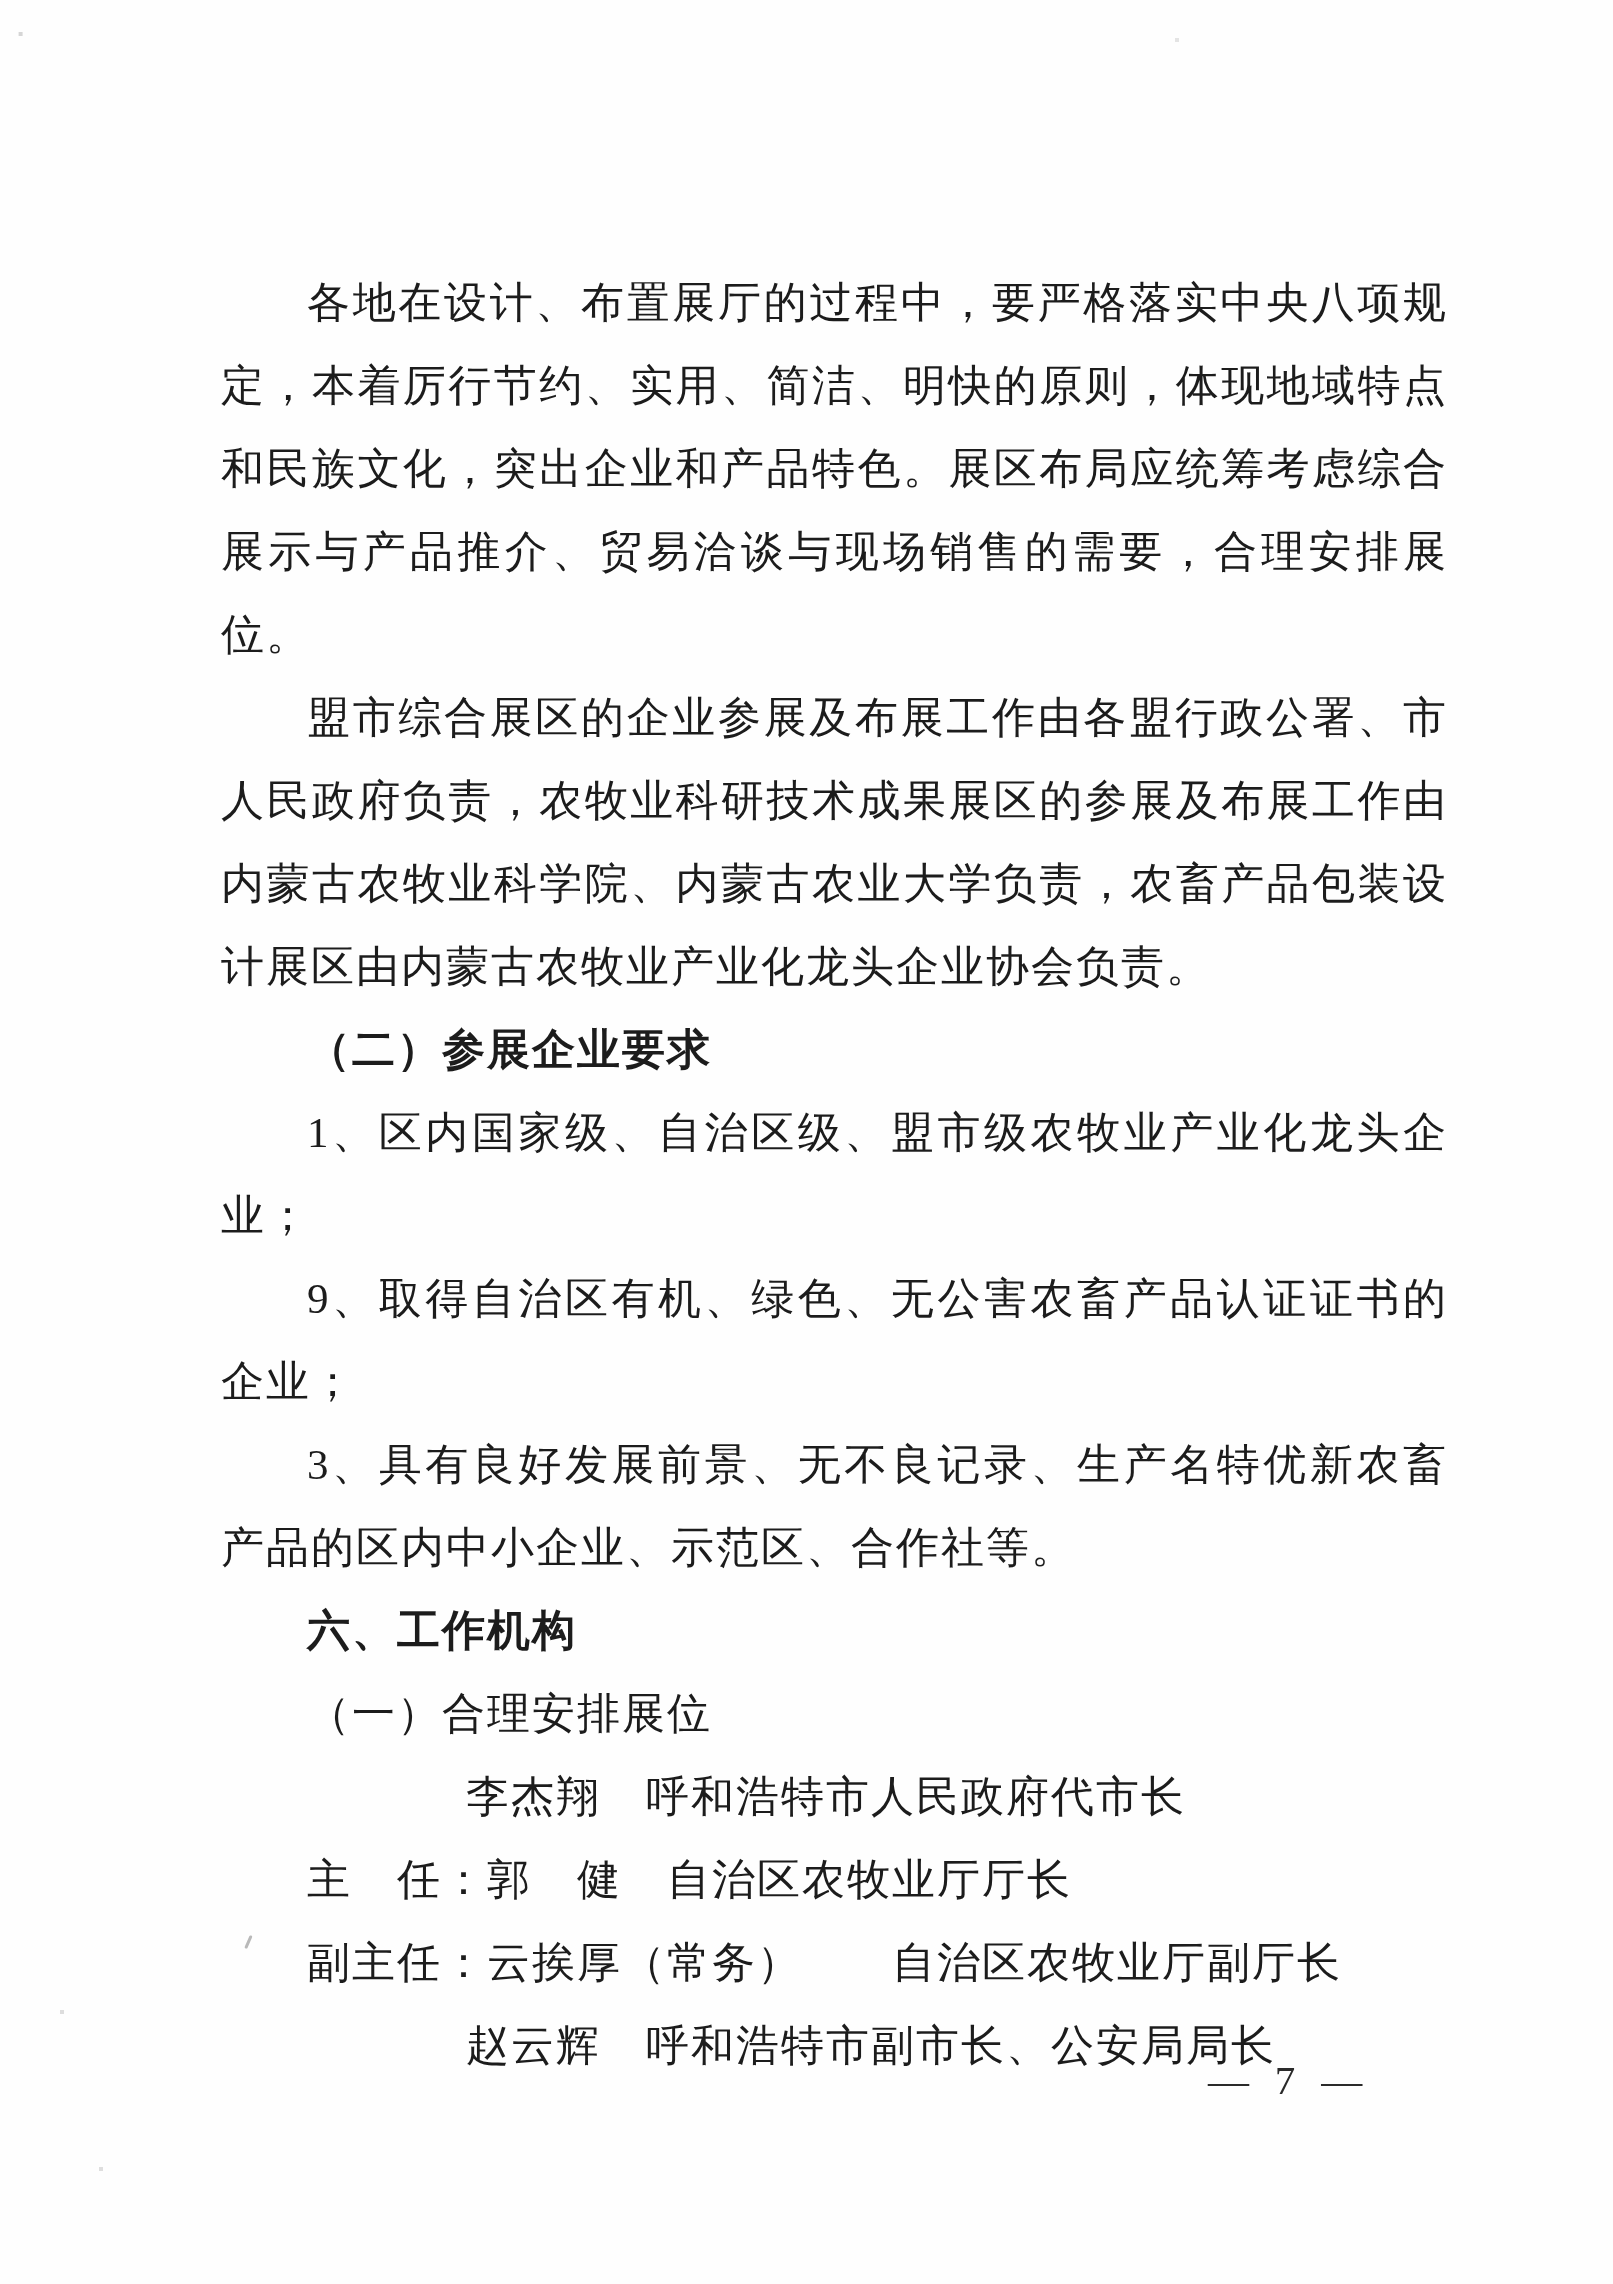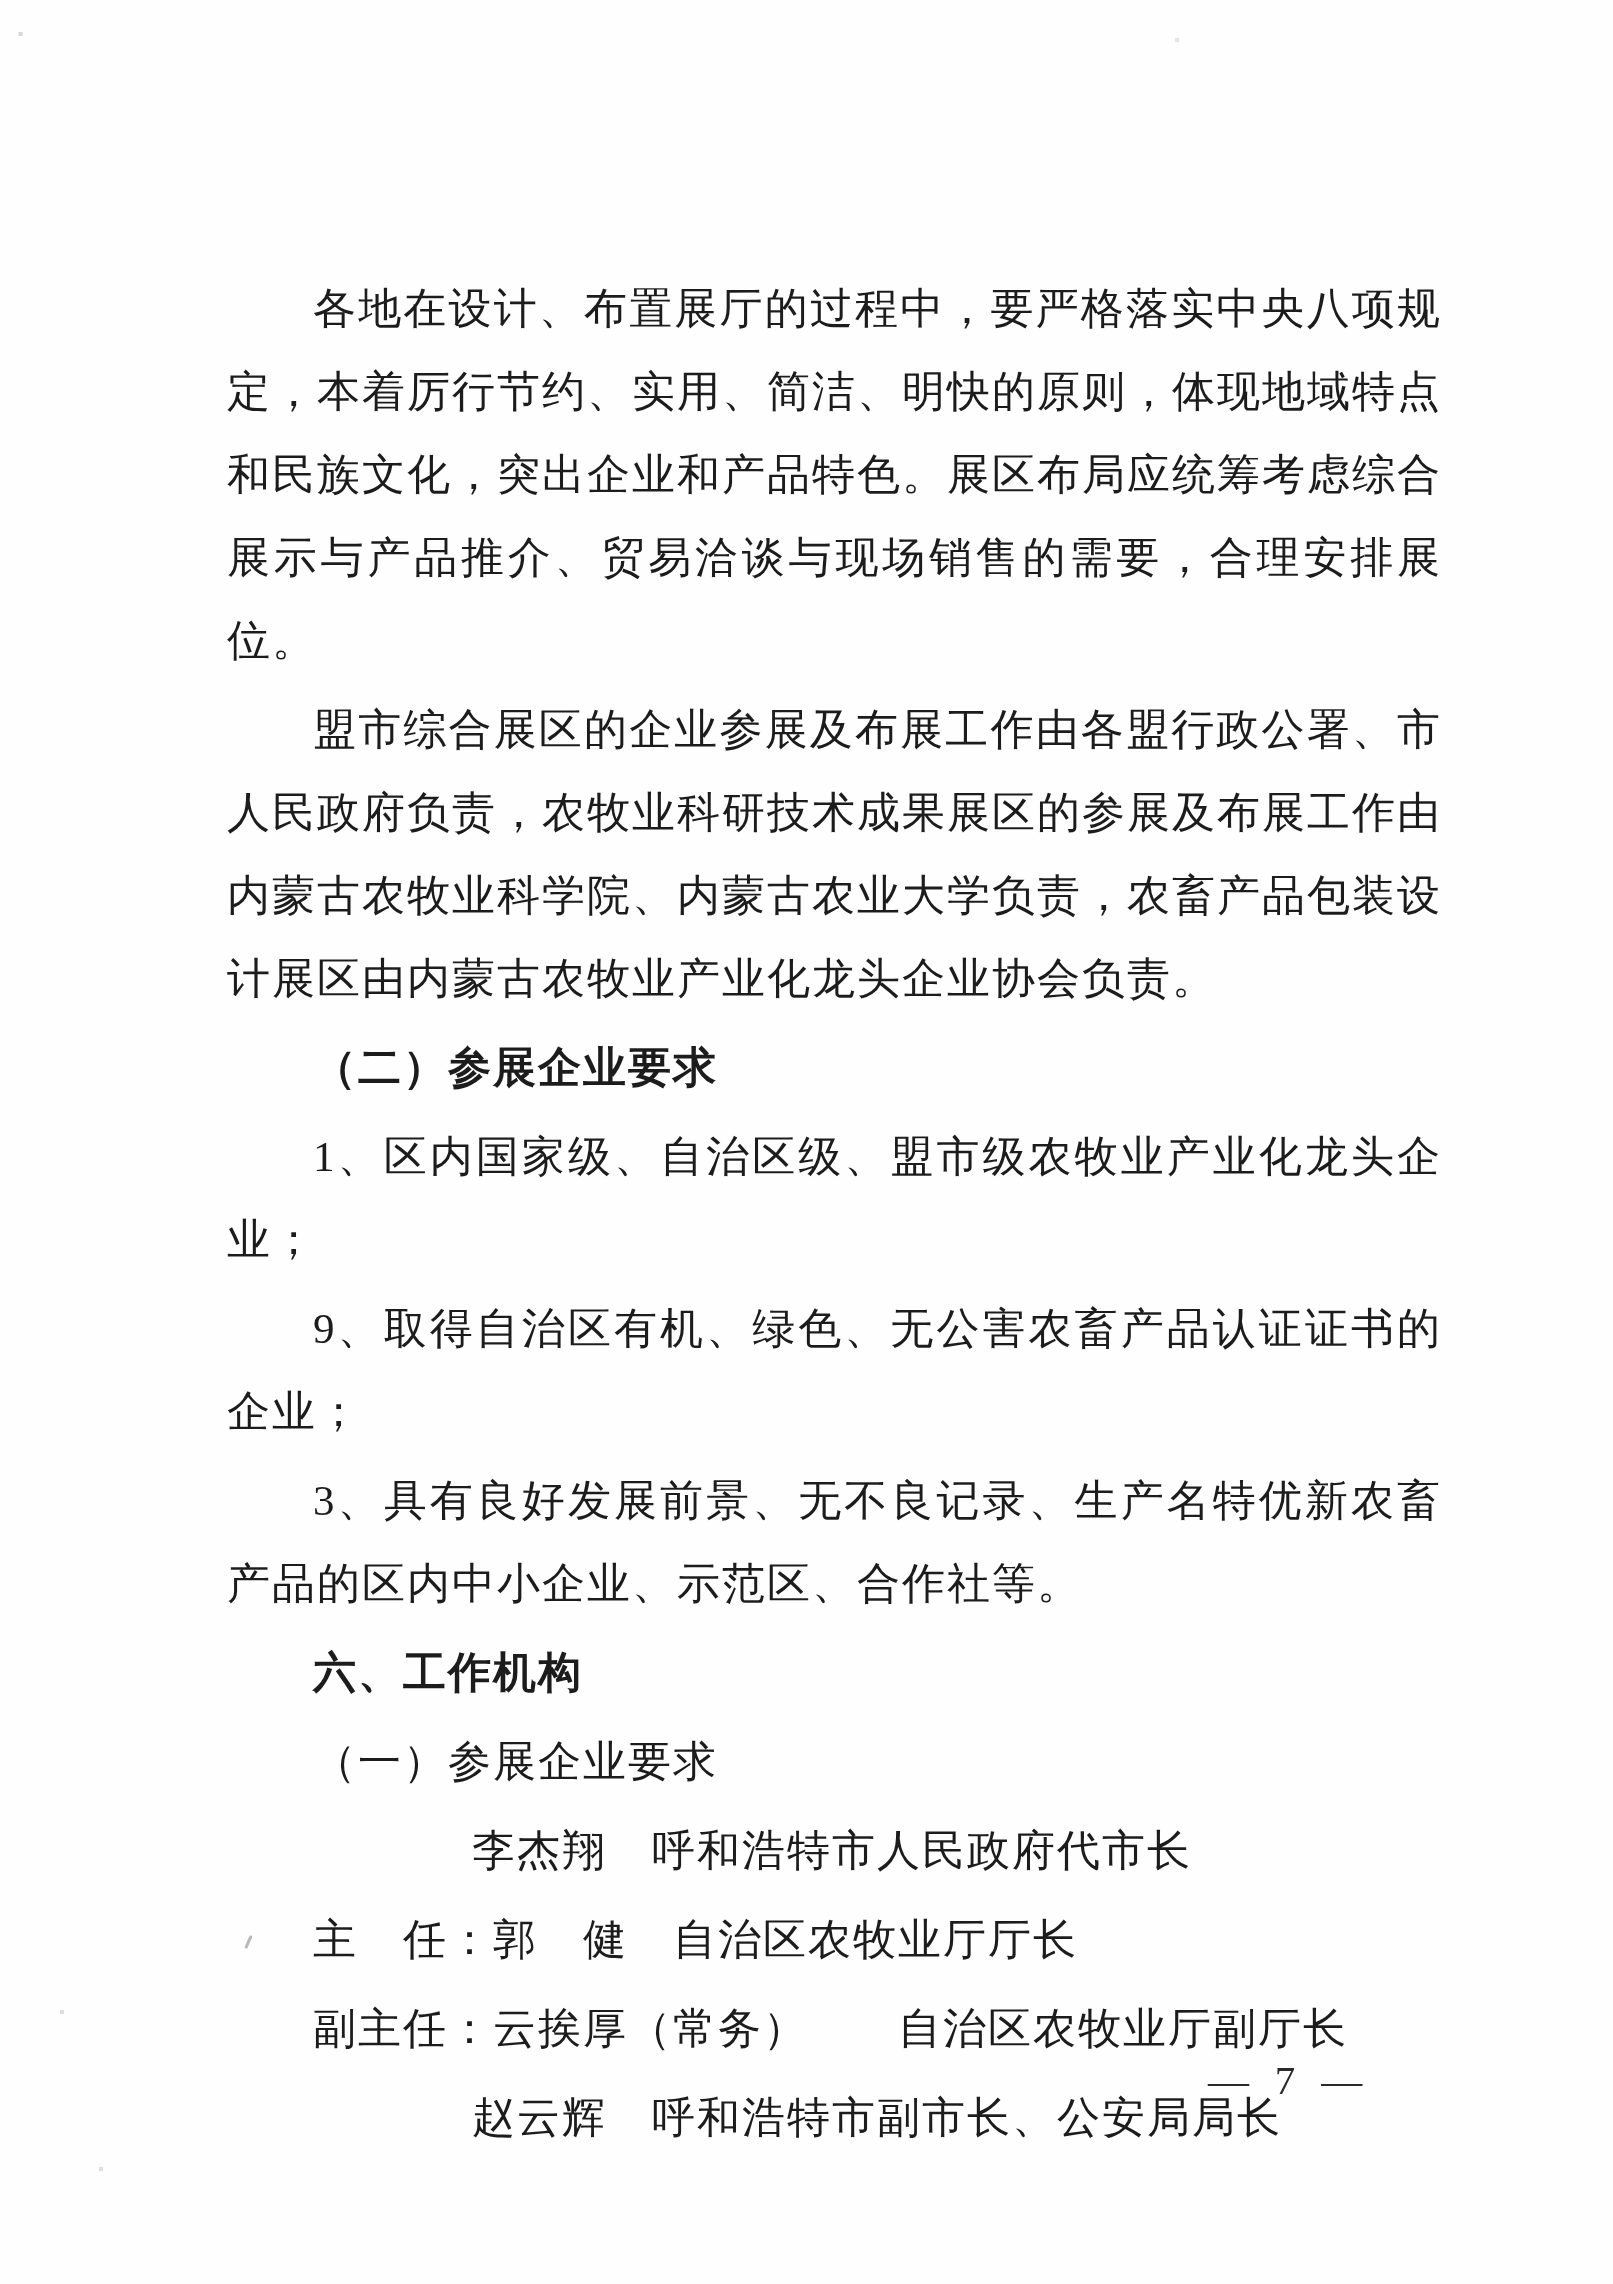--- a/index.html
+++ b/index.html
@@ -20,21 +20,21 @@
   .doc {
     position: absolute;
     left: 221px;
     top: 261px;
     width: 1227px;
     font-size: 43px;
     line-height: 83px;
     letter-spacing: 2px;
   }
   .doc p {
-    margin: 6px;
+    margin: 0;
     padding: 0;
     text-indent: 2em;
     text-align: justify;
   }
   
   .head-kai {
     font-weight: 700;
     text-align: right;
   }
   
@@ -94,21 +94,21 @@
 <div class="page">
 
   <main class="doc">
     <p class="para">各地在设计、布置展厅的过程中，要严格落实中央八项规定，本着厉行节约、实用、简洁、明快的原则，体现地域特点和民族文化，突出企业和产品特色。展区布局应统筹考虑综合展示与产品推介、贸易洽谈与现场销售的需要，合理安排展位。</p>
     <p class="para">盟市综合展区的企业参展及布展工作由各盟行政公署、市人民政府负责，农牧业科研技术成果展区的参展及布展工作由内蒙古农牧业科学院、内蒙古农业大学负责，农畜产品包装设计展区由内蒙古农牧业产业化龙头企业协会负责。</p>
     <p class="head-kai">（二）参展企业要求</p>
     <p class="para">1、区内国家级、自治区级、盟市级农牧业产业化龙头企业；</p>
     <p class="para">9、取得自治区有机、绿色、无公害农畜产品认证证书的企业；</p>
     <p class="para">3、具有良好发展前景、无不良记录、生产名特优新农畜产品的区内中小企业、示范区、合作社等。</p>
     <p class="head-hei">六、工作机构</p>
-    <p class="head-kai2">（一）参展企业要求</p>
+    <p class="head-kai2">（一）合理安排展位</p>
     <p class="roster name-only">李杰翔　呼和浩特市人民政府代市长</p>
     <p class="roster">主　任：郭　健　自治区农牧业厅厅长</p>
     <p class="roster">副主任：云挨厚（常务）　　自治区农牧业厅副厅长</p>
     <p class="roster name-only">赵云辉　呼和浩特市副市长、公安局局长</p>
   </main>
 
   <div class="page-number">— 7 —</div>
 
   <div class="scan-tick"></div>
   <div class="scan-specks"></div>

